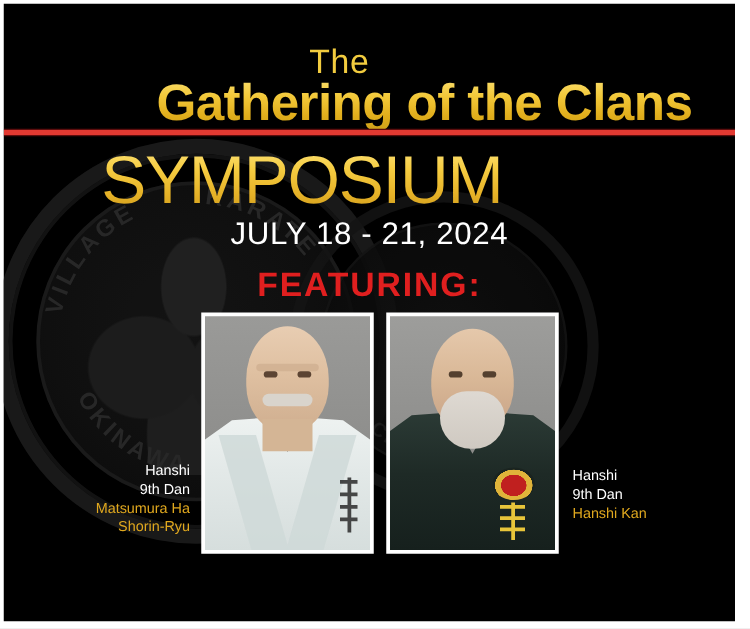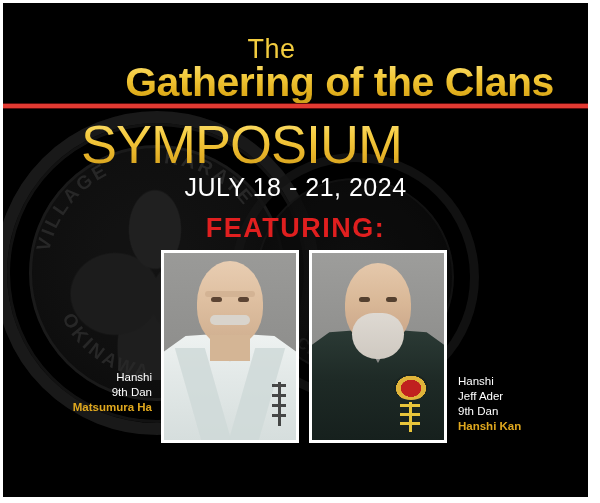--- a/index.html
+++ b/index.html
@@ -161,21 +161,21 @@
       linear-gradient(#e8c53a,#e8c53a) 0 11px/20px 3px no-repeat,
       linear-gradient(#e8c53a,#e8c53a) 0 20px/20px 3px no-repeat,
       linear-gradient(#e8c53a,#e8c53a) 9px 0/3px 30px no-repeat;
   }
 
   
   .cap{position:absolute;color:#ffffff;font-size:11.5px;line-height:15px;}
   .cap.left{right:436px;top:367px;text-align:right;width:140px;}
   .cap.right{left:455px;top:371px;text-align:left;width:130px;}
   .cap .bold{font-weight:normal;}
-  .cap .style{color:#e0a81e;font-weight:bold;}
+  .cap .style{color:#e0a81e;font-weight:normal;}
 </style>
 </head>
 <body>
 
 <div id="poster">
 
   <div class="seal">
     <div class="seal-inner"></div>
     <div class="seal-glyph"></div>
     <svg class="seal-ring-text" viewBox="0 0 300 300">
@@ -238,22 +238,22 @@
       <div class="beard"></div>
       <div class="patch"></div>
       <div class="kanji"></div>
     </div>
   </div>
 
   <div class="cap left">
     <div class="bold">Hanshi</div>
     <div class="bold">9th Dan</div>
     <div class="style">Matsumura Ha</div>
+    <div class="style">Shorin-Ryu</div>
   </div>
 
   <div class="cap right">
     <div class="bold">Hanshi</div>
-    <div class="bold">Jeff Ader</div>
     <div class="bold">9th Dan</div>
     <div class="style">Hanshi Kan</div>
   </div>
 
 </div>
 
 </body></html>

